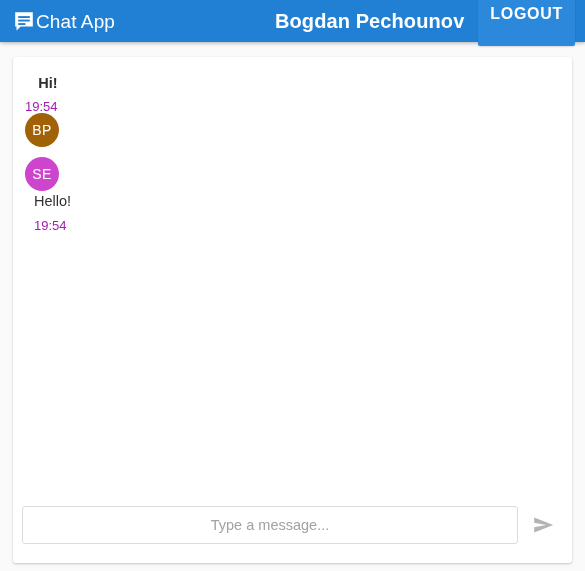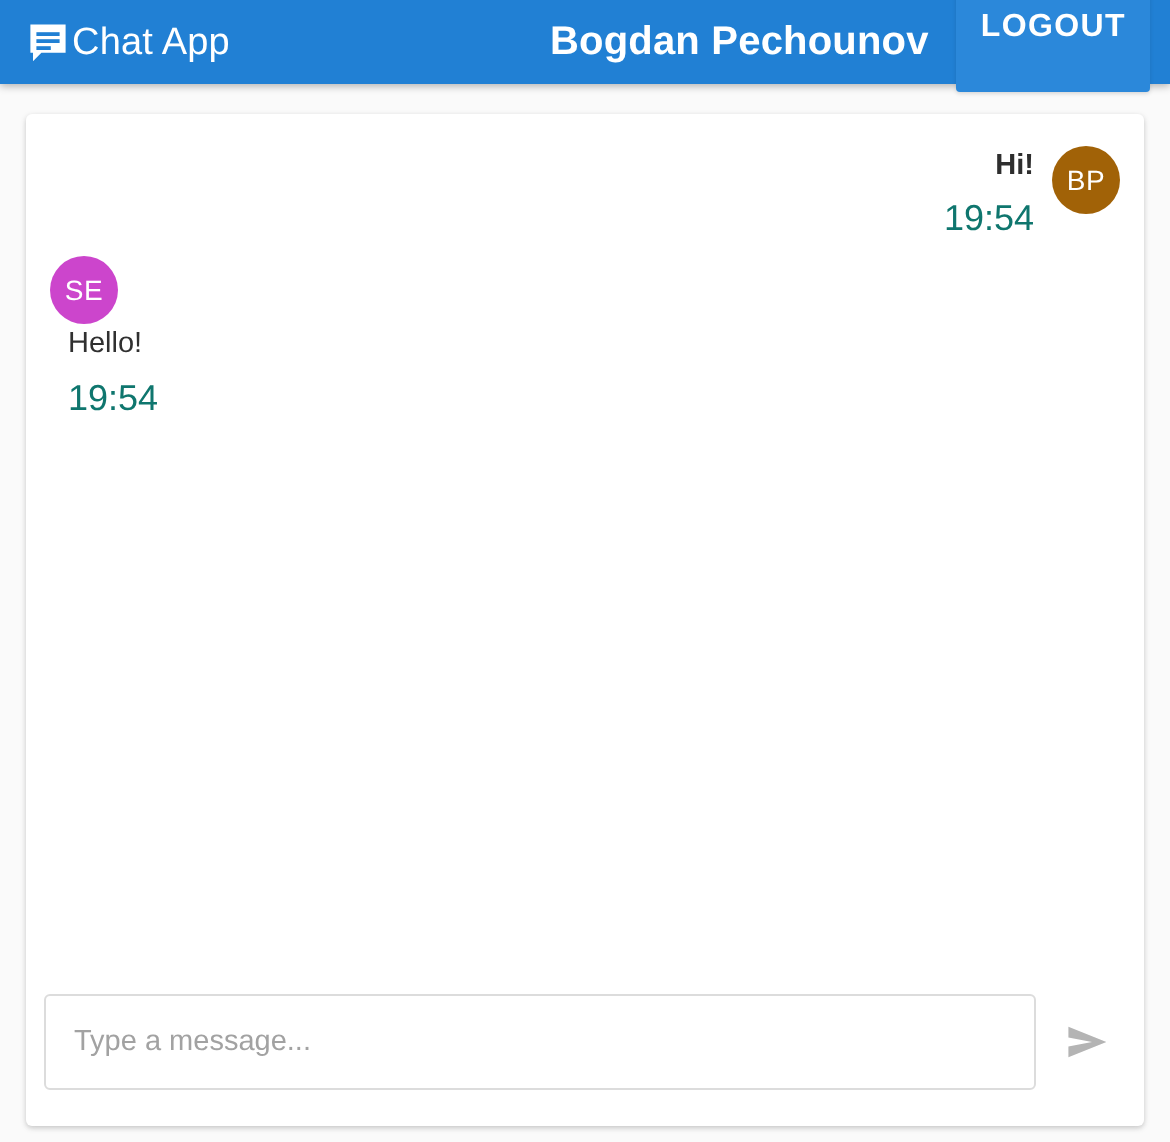--- a/index.html
+++ b/index.html
@@ -91,21 +91,21 @@
   .message-list {
     flex: 1 1 auto;
     overflow-y: auto;
     padding: 16px 12px 4px 12px;
   }
   .msg-row {
     display: flex;
     align-items: flex-start;
     margin-bottom: 10px;
   }
-  .msg-row.outgoing { justify-content: flex-end; }
+  .msg-row.outgoing { justify-content: center; flex-direction: column; }
   .msg-row.incoming { justify-content: flex-start; flex-direction: column; }
 
   .avatar {
     width: 34px;
     height: 34px;
     min-width: 34px;
     border-radius: 50%;
     color: #ffffff;
     font-size: 14px;
     letter-spacing: 0.3px;
@@ -129,45 +129,46 @@
     margin-left: 9px;
   }
   .msg-text {
     font-size: 14.5px;
     color: #303030;
     line-height: 1.2;
     white-space: pre-wrap;
   }
   .msg-row.outgoing .msg-text { font-weight: bold; color: #2e2e2e; }
   .msg-time {
-    font-size: 18px;
-    color: #0f766e;
+    font-size: 13px;
+    color: #a21caf;
     margin-top: 8px;
     line-height: 1;
   }
 
   
   .composer {
     flex: 0 0 auto;
     display: flex;
     align-items: center;
     padding: 10px 8px 18px 9px;
     gap: 6px;
   }
   .msg-input {
     flex: 1 1 auto;
-    height: 48px;
+    height: 38px;
     border: 1px solid #dcdcdc;
     border-radius: 3px;
     padding: 0 14px;
     font-size: 14.5px;
     color: #333333;
     font-family: "Liberation Sans", sans-serif;
     outline: none;
     background: #ffffff;
+    text-align: center;
   }
   .msg-input::placeholder { color: #a2a2a2; }
   .send-btn {
     width: 40px;
     height: 40px;
     border: none;
     background: transparent;
     display: flex;
     align-items: center;
     justify-content: center;

